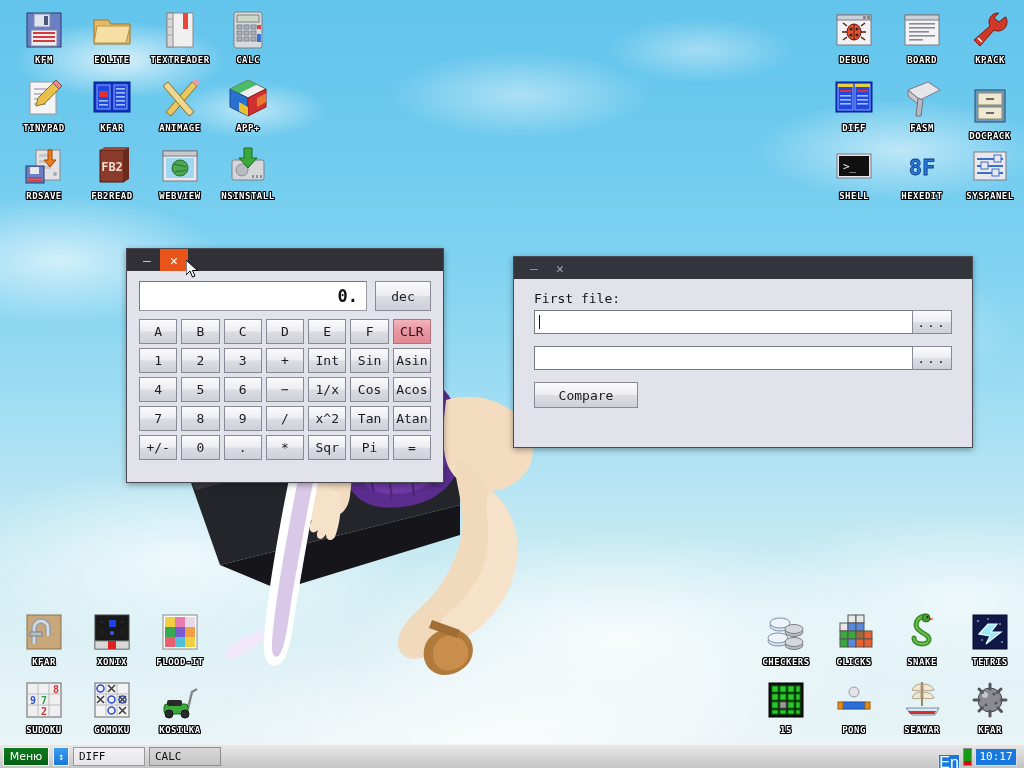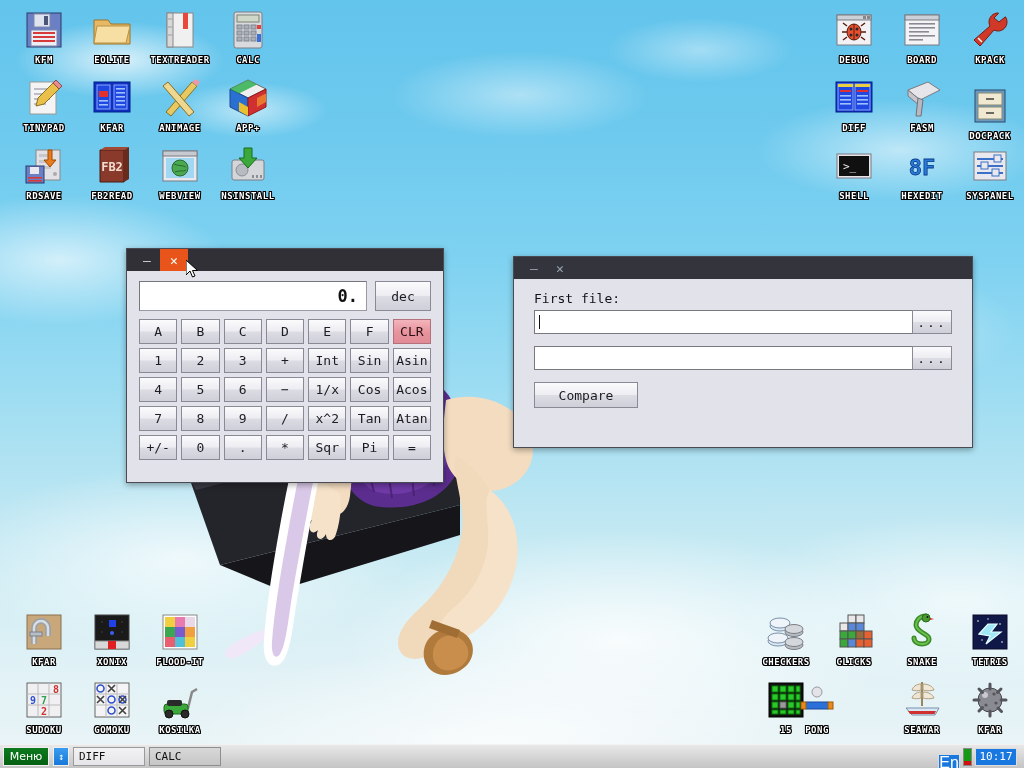--- a/index.html
+++ b/index.html
@@ -621,21 +621,21 @@
               <rect x="8" y="24" width="6" height="6"></rect>
               <rect x="24" y="24" width="6" height="6"></rect>
               <rect x="32" y="24" width="4" height="6"></rect>
               <rect x="8" y="32" width="6" height="4"></rect>
               <rect x="16" y="32" width="6" height="4"></rect>
               <rect x="24" y="32" width="6" height="4"></rect>
               <rect x="32" y="32" width="4" height="4"></rect>
             </g>
             <rect x="16" y="24" width="6" height="6" fill="#9a9a9a" stroke="#666"></rect>
           </svg></span><div class="dlabel">15</div></div>
-      <div class="dicon" style="left: 783px; top: 678px;"><span><svg class="glyph" viewBox="0 0 44 44">
+      <div class="dicon" style="left: 820px; top: 678px;"><span><svg class="glyph" viewBox="0 0 44 44">
             <circle cx="22" cy="14" r="5" fill="#e4e4e8" stroke="#9a9aa2"></circle>
             <rect x="8" y="24" width="28" height="7" rx="3.5" fill="#2a70d8" stroke="#17489a"></rect>
             <rect x="6" y="24" width="5" height="7" fill="#e88a20" stroke="#a05a00"></rect>
             <rect x="33" y="24" width="5" height="7" fill="#e88a20" stroke="#a05a00"></rect>
           </svg></span><div class="dlabel">PONG</div></div>
       <div class="dicon" style="left: 888px; top: 678px;"><span><svg class="glyph" viewBox="0 0 44 44">
             <path d="M6 30h33l-4 7H12z" fill="#d8e8f4" stroke="#7a90a8"></path>
             <path d="M8 33h28l-1.5 3H10z" fill="#d03030"></path>
             <path d="M22 4v24" stroke="#8a6a3a" stroke-width="1.6"></path>
             <path d="M23 6c6 0 10 3 11 6-4 1-8 1-11 0z" fill="#f2e8d8" stroke="#b0a080"></path>

